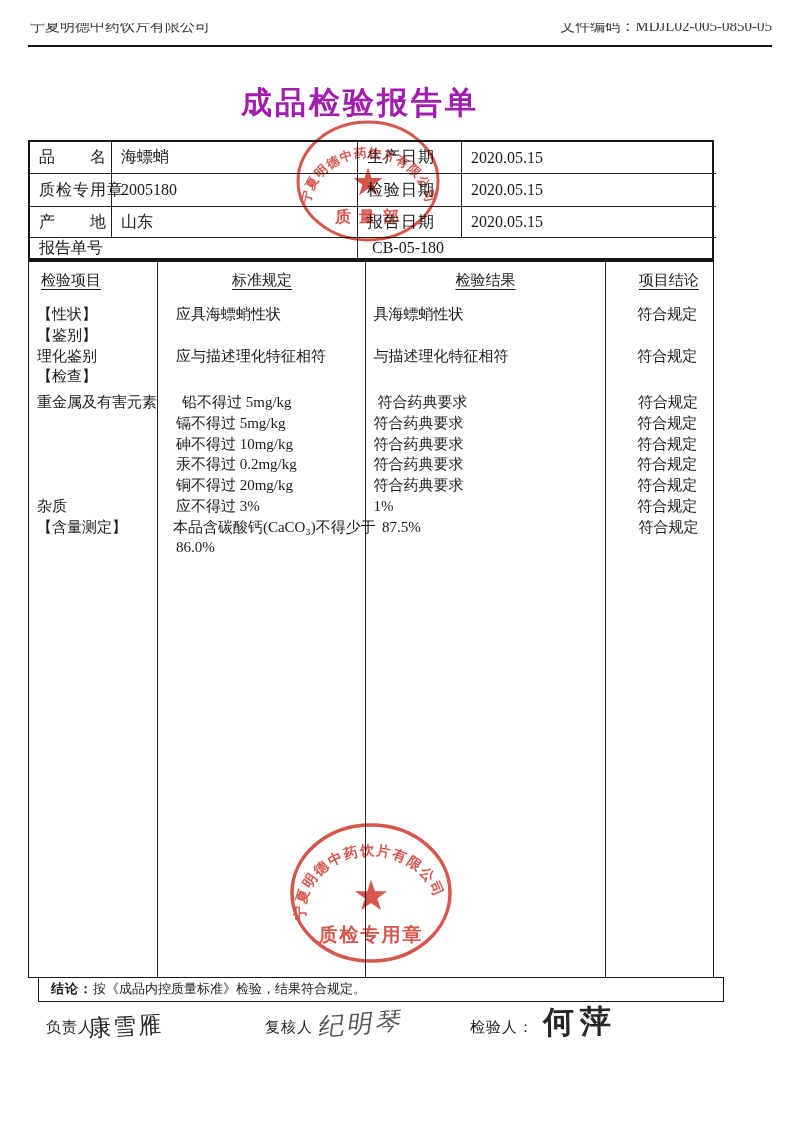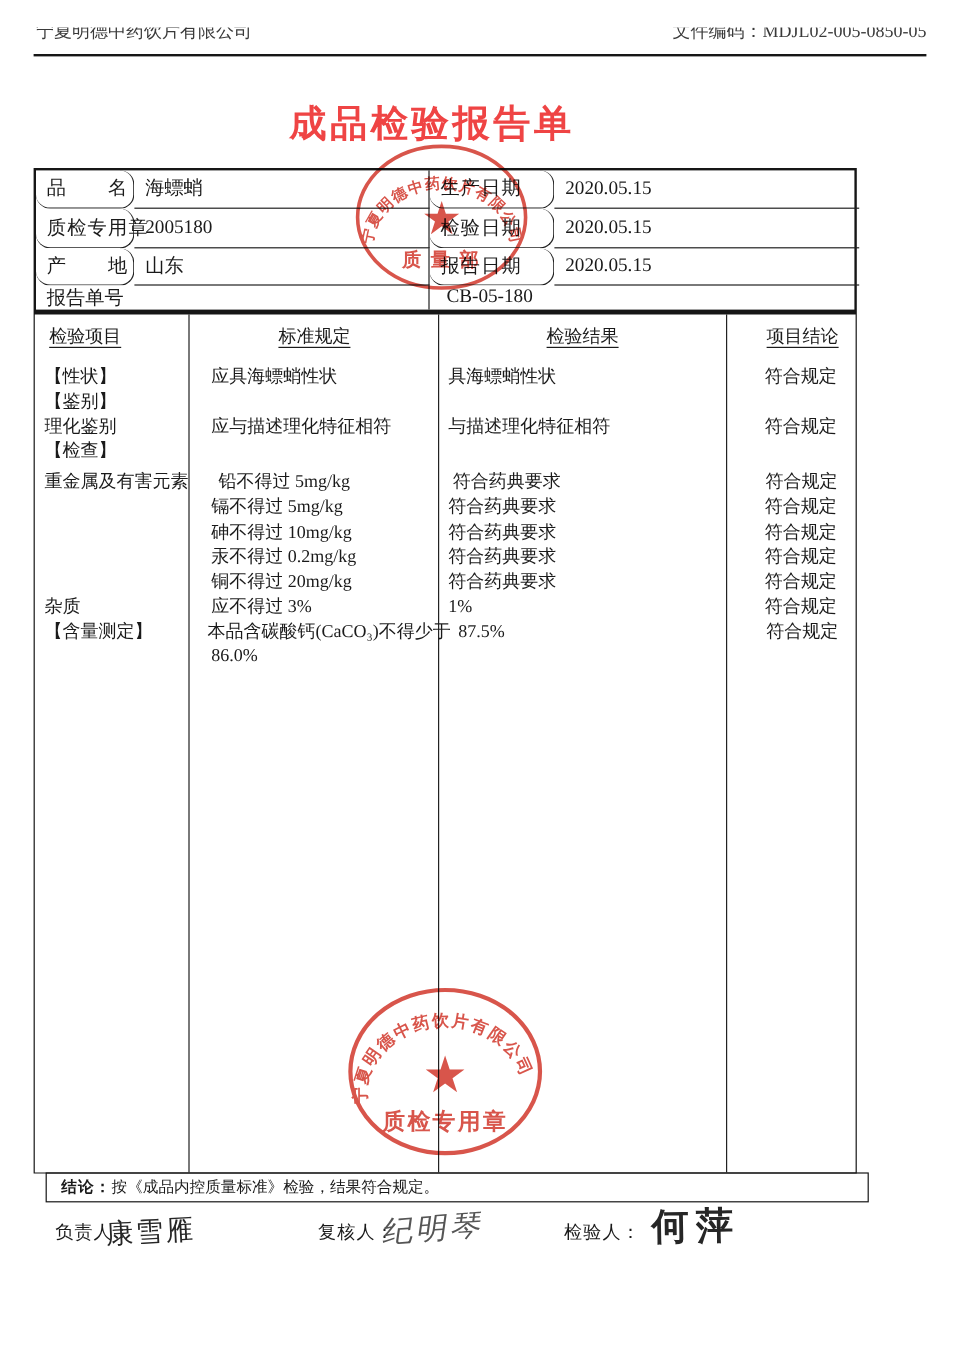--- a/index.html
+++ b/index.html
@@ -9,33 +9,33 @@
     font-family:"Liberation Serif","DejaVu Serif",serif;
     color:#1a1a1a;
   }
   
   .page-header { position:absolute; top:23px; left:30px; right:28px; height:19px; overflow:hidden; }
   .ph-inner { position:relative; top:-6px; display:flex; justify-content:space-between; font-size:15px; color:#3a3a3a; white-space:nowrap; }
   .header-rule { position:absolute; top:45px; left:28px; width:744px; height:2px; background:#161616; }
 
   
   .doc-title { position:absolute; top:82px; left:0; width:720px; text-align:center;
-    font-size:31px; font-weight:bold; letter-spacing:3px; color:#ef4444; }
+    font-size:31px; font-weight:bold; letter-spacing:3px; color:#a21caf; }
 
   
   .info-table { position:absolute; left:28px; top:140px; width:686px; height:120px;
     border:2px solid #161616; display:grid;
     grid-template-columns:82px 246px 104px 254px;
     grid-template-rows:32px 33px 31px 20px;
     font-size:16px; }
   .info-table > div { border-right:1.5px solid #222; border-bottom:1.5px solid #222;
     display:flex; align-items:center; padding-left:9px; white-space:nowrap; }
   .info-table > div.no-r { border-right:none; }
   .info-table > div.no-b { border-bottom:none; }
-  .cell-label { letter-spacing:1px;border-radius:12px; }
+  .cell-label { letter-spacing:1px; }
   .span2a { grid-column:1 / 3; }
   .span2b { grid-column:3 / 5; }
 
   
   .insp-table { position:absolute; left:28px; top:260px; width:686px; height:718px;
     border:1.5px solid #161616; border-top:2.5px solid #161616; font-size:15px; }
   .vline { position:absolute; top:0; bottom:0; width:1.5px; background:#222; }
   .v1 { left:127.5px; } .v2 { left:335.5px; } .v3 { left:575.5px; }
   .insp-head { position:absolute; top:9px; left:0; right:0; display:flex;gap:42px; }
   .insp-head span { text-decoration:underline; text-underline-offset:4px; white-space:nowrap; }

